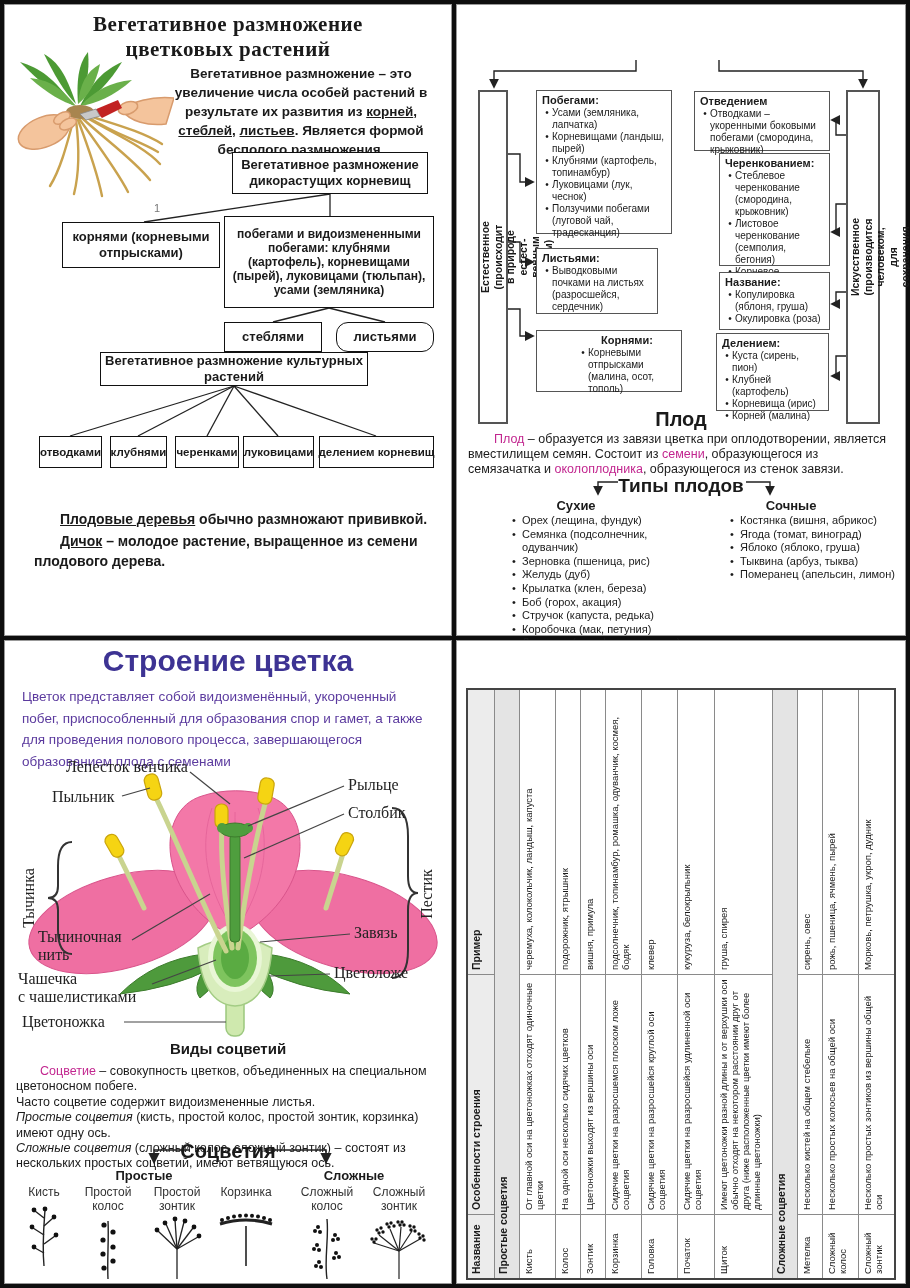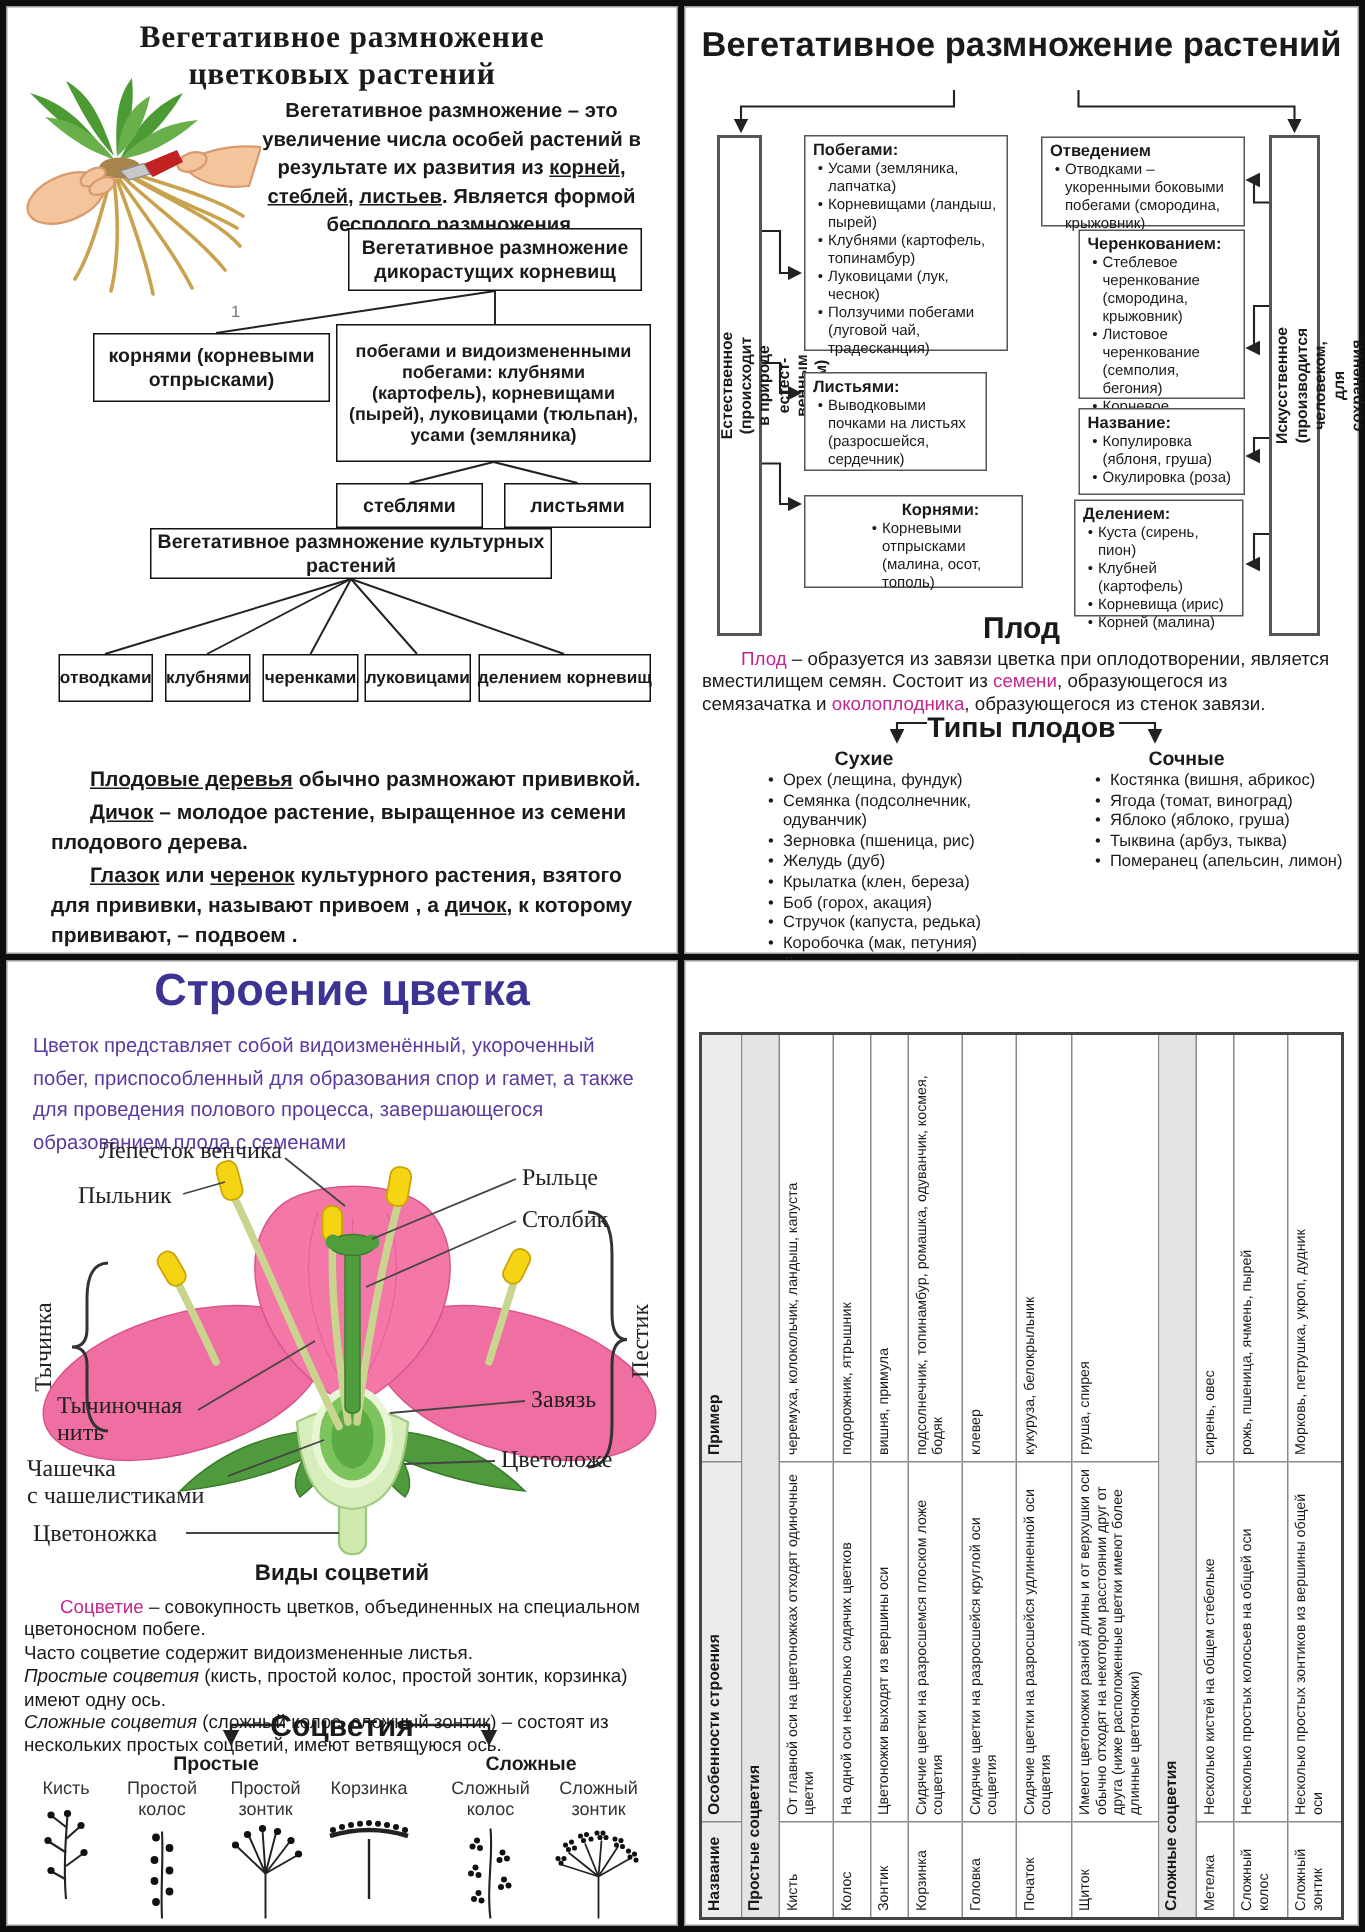--- a/index.html
+++ b/index.html
@@ -135,37 +135,35 @@
         <line x1="230" y1="382" x2="203" y2="432"></line>
           <line x1="230" y1="382" x2="274" y2="432"></line>
         <line x1="230" y1="382" x2="372" y2="432"></line>
       </g>
     </svg>
 
     <div class="fbox" style="left:228px;top:148px;width:196px;height:42px;">Вегетативное размножение дикорастущих корневищ</div>
     <div class="fbox" style="left:58px;top:218px;width:158px;height:46px;">корнями (корневыми отпрысками)</div>
     <div class="fbox small" style="left:220px;top:212px;width:210px;height:92px;">побегами и видоизмененными побегами: клубнями (картофель), корневищами (пырей), луковицами (тюльпан), усами (земляника)</div>
     <div class="fbox" style="left:220px;top:318px;width:98px;height:30px;">стеблями</div>
-    <div class="fbox" style="left:332px;top:318px;width:98px;height:30px;">листьями</div>
+    <div class="fbox" style="left:332px;top:318px;width:98px;height:30px;border-radius:12px;">листьями</div>
     <div class="fbox" style="left:96px;top:348px;width:268px;height:34px;">Вегетативное размножение культурных растений</div>
     <div class="fbox method" style="left:35px;top:432px;width:63px;height:32px;">отводками</div>
     <div class="fbox method" style="left:106px;top:432px;width:57px;height:32px;">клубнями</div>
     <div class="fbox method" style="left:171px;top:432px;width:64px;height:32px;">черенками</div>
     <div class="fbox method" style="left:239px;top:432px;width:71px;height:32px;">луковицами</div>
     <div class="fbox method" style="left:315px;top:432px;width:115px;height:32px;">делением корневищ</div>
 
     <div class="abs q1-notes">
       <p><span class="sg-u">Плодовые деревья</span><span> обычно размножают прививкой.</span></p>
       <p><span class="sg-u">Дичок</span><span> – молодое растение, выращенное из семени плодового дерева.</span></p>
-      <p><span class="sg-u">Глазок</span><span> или </span><span class="sg-u">черенок</span><span> культурного растения, взятого для прививки, называют привоем , а </span><span class="sg-u">дичок</span><span>, к которому прививают, – подвоем .</span></p>
     </div>
   </div>
 
   <div class="panel" id="q2">
-    <div class="abs q2-title">Вегетативное размножение растений</div>
 
     <svg class="ovl" width="450" height="632">
       <defs>
         <marker id="ahr" markerWidth="7" markerHeight="7" refX="5" refY="3.5" orient="auto">
           <polygon points="0,0 7,3.5 0,7" fill="#222"></polygon>
         </marker>
       </defs>
       <g stroke="#222" stroke-width="1.4" fill="none">
         <path d="M180,56 V67 H38 V82" marker-end="url(#ahr)"></path>
         <path d="M263,56 V67 H407 V82" marker-end="url(#ahr)"></path>

